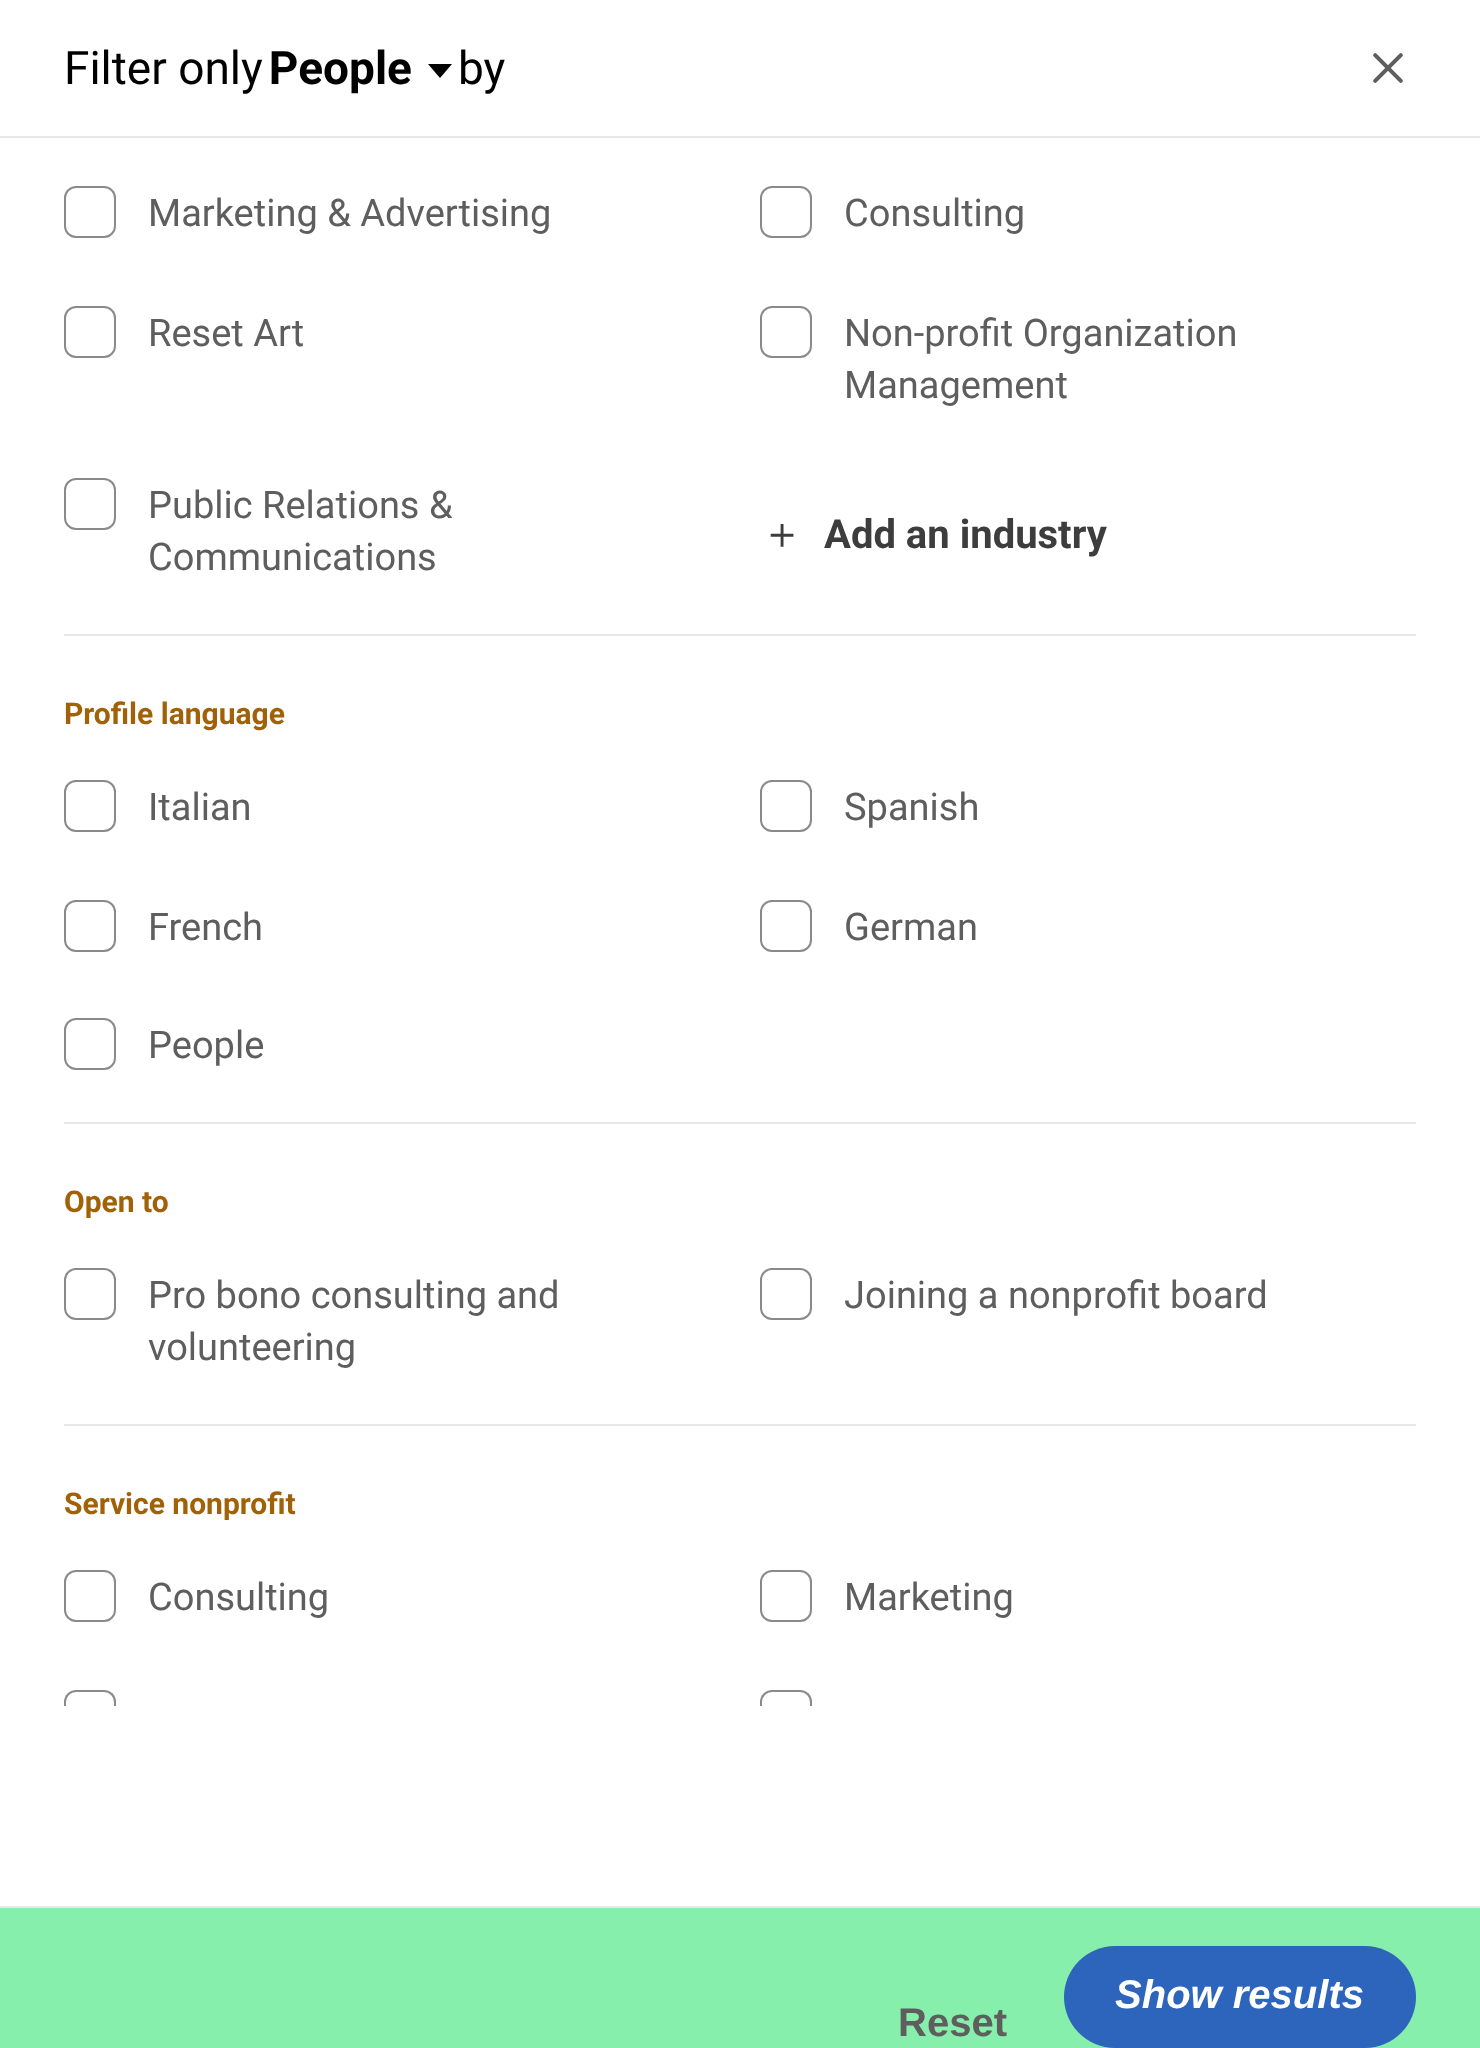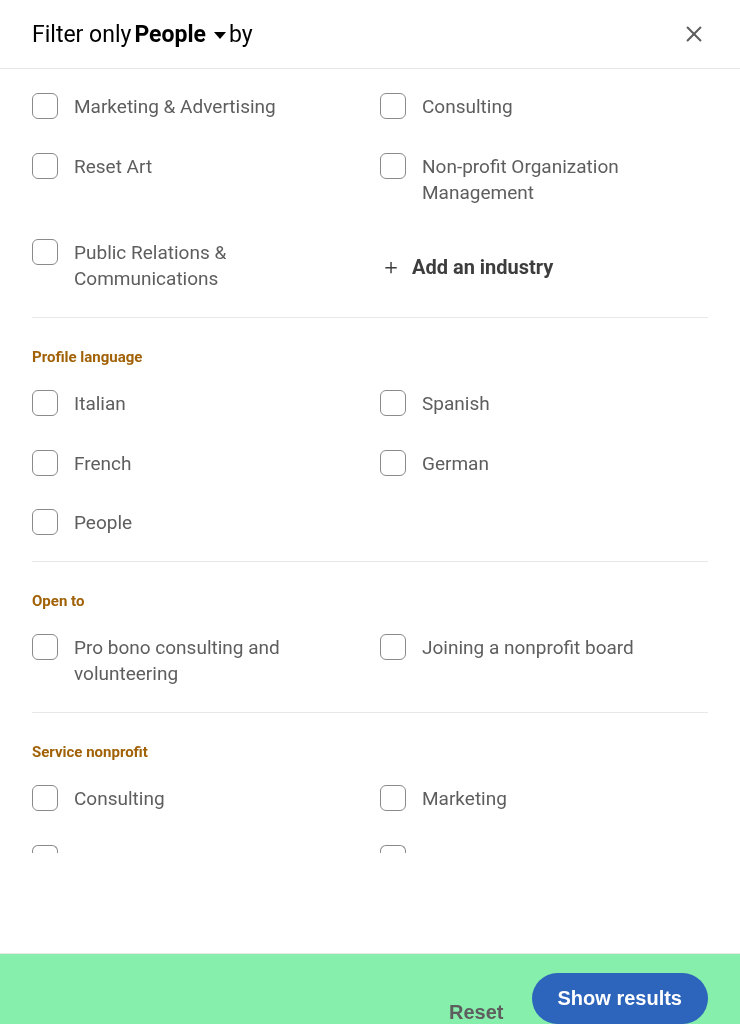--- a/index.html
+++ b/index.html
@@ -145,20 +145,21 @@
     }
     .show-results-button {
       background: #2d64bc;
       color: #fff;
       font-size: 20px;
       font-weight: 700;
       border: none;
       border-radius: 28px;
       padding: 14px 26px;
       cursor: pointer;
+      font-style: italic;
     }
     .partial-checkbox {
       width: 26px;
       height: 8px;
       border-top: 1.5px solid #8a8a8a;
       border-left: 1.5px solid #8a8a8a;
       border-right: 1.5px solid #8a8a8a;
       border-top-left-radius: 6px;
       border-top-right-radius: 6px;
       flex-shrink: 0;

